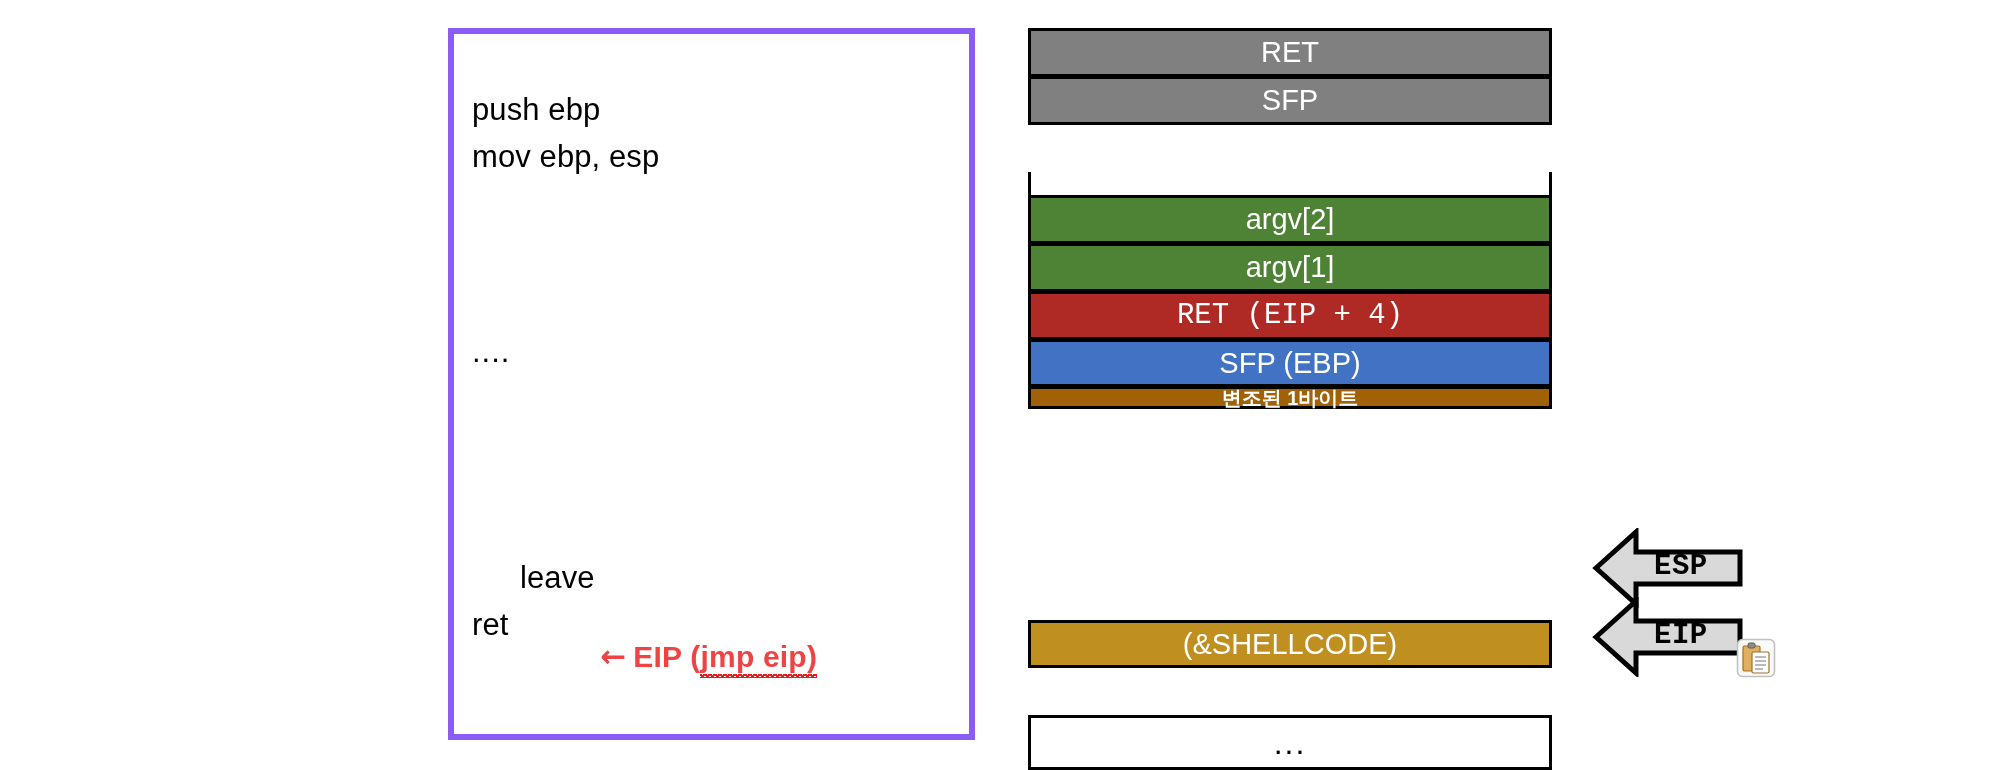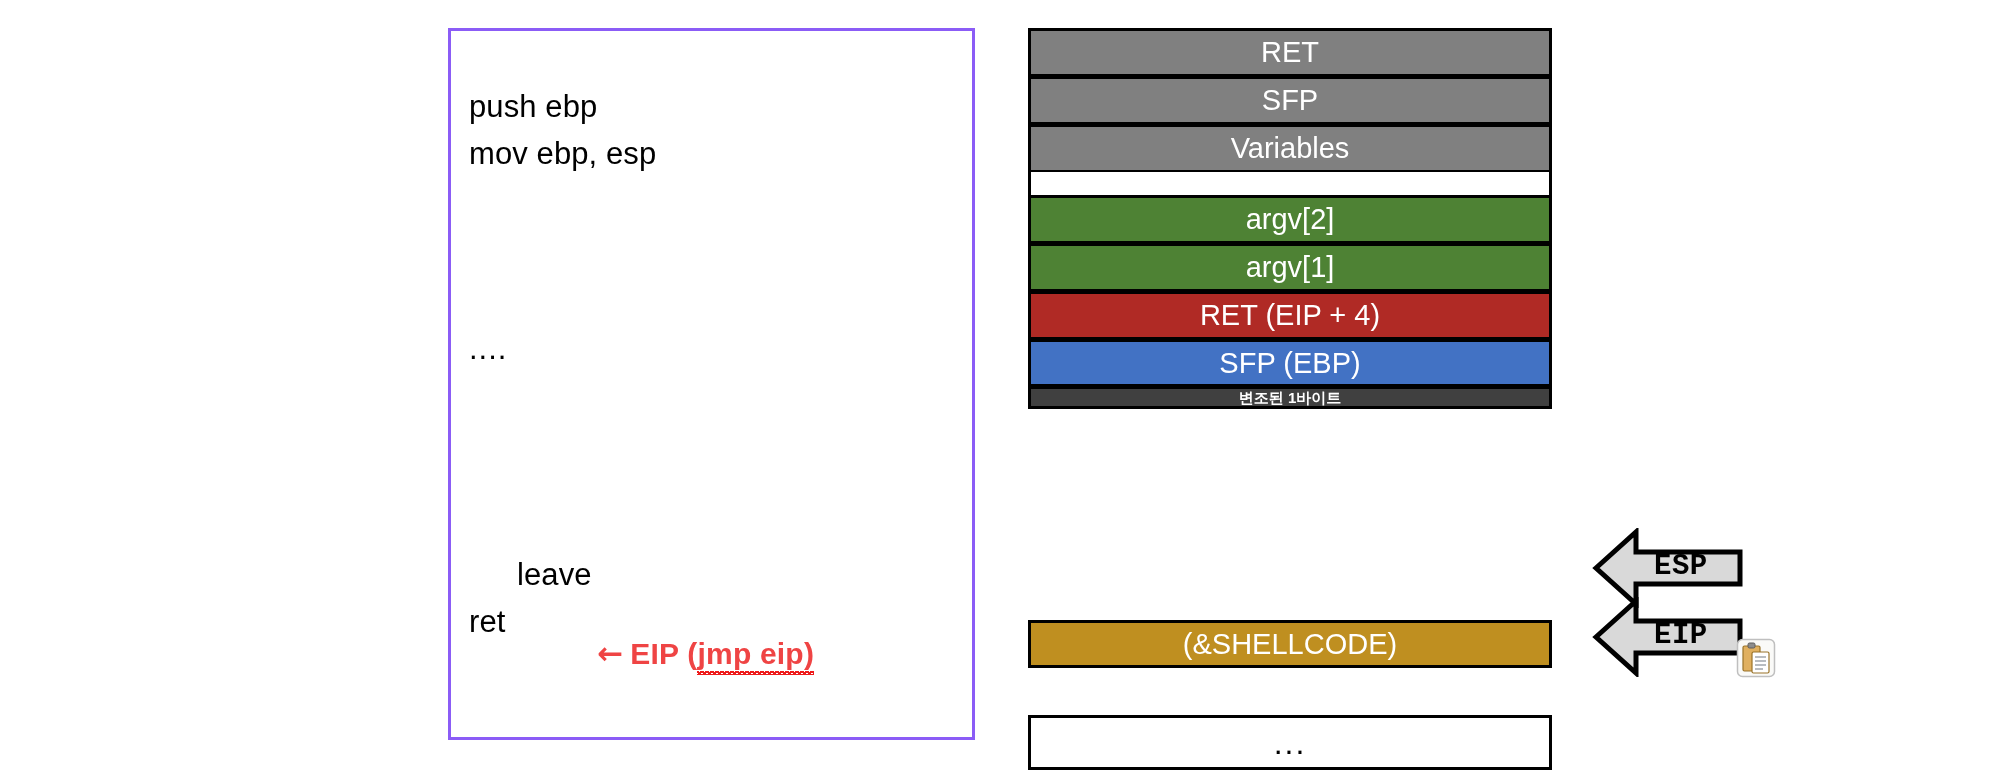--- a/index.html
+++ b/index.html
@@ -19,21 +19,21 @@
 
   
   #code-panel {
     position: absolute;
     left: 448px;
     top: 28px;
     width: 527px;
     height: 712px;
     box-sizing: border-box;
     background: #ffffff;
-    border: 3px solid #8b5cf6;
+    border: 6px solid #8b5cf6;
   }
   .code-line {
     position: absolute;
     left: 18px;
     color: #000000;
     font-size: 31px;
     line-height: 1.18;
     white-space: pre;
     letter-spacing: 0.1px;
   }
@@ -95,21 +95,21 @@
     color: #ffffff;
     font-size: 29px;
     line-height: 1;
     border: 3px solid #000000;
     white-space: pre;
   }
   .stack-row.gray    { background: #808080; }
   .stack-row.green   { background: #4E8234; }
   .stack-row.red     { background: #B02A25; }
   .stack-row.blue    { background: #4272C4; }
-  .stack-row.navy    { background: #404040; font-size: 15px; font-weight: bold; }
+  .stack-row.navy    { background: #a16207; font-size: 20px; font-weight: bold; }
   .stack-row.gold    { background: #DBA514; }
   .stack-row.darkgold{ background: #BF8F20; }
   .stack-row.white   { background: #ffffff; color: #000000; font-size: 32px; letter-spacing: 2px; border-color:#000000; }
   .stack-row.gap     { background: #ffffff; border-left: 3px solid #000000; border-right: 3px solid #000000; border-top: none; border-bottom: none; }
 
   
   #register-pointers {
     position: absolute;
     left: 1592px;
     top: 528px;
@@ -158,25 +158,24 @@
 
   <div id="eip-annotation">
     <span class="arrow-glyph">←</span><span>EIP (</span><span class="misspelled">jmp eip)</span>
   </div>
 </div>
 
 <div id="stack-panel">
 
   <div class="stack-row gray" style="top:0px;   height:49px;"><span>RET</span></div>
   <div class="stack-row gray" style="top:48px;  height:49px;"><span>SFP</span></div>
-  <div class="stack-row gray" style="top:96px;  height:49px;"><span>Variables</span></div>
   <div class="stack-row gap" style="top:144px; height:24px;"><span></span></div>
   <div class="stack-row green" style="top:167px; height:49px;"><span>argv[2]</span></div>
   <div class="stack-row green" style="top:215px; height:49px;"><span>argv[1]</span></div>
-  <div class="stack-row red" style="top:263px; height:49px;"><span>RET (EIP + 4)</span></div>
+  <div class="stack-row red" style="top:263px; height:49px;font-family:Liberation Mono, monospace;"><span>RET (EIP + 4)</span></div>
   <div class="stack-row blue" style="top:311px; height:48px;"><span>SFP (EBP)</span></div>
   <div class="stack-row navy" style="top:358px; height:23px;"><span>변조된 1바이트</span></div>
   <div class="stack-row darkgold" style="top:592px; height:48px;"><span>(&amp;SHELLCODE)</span></div>
   <div class="stack-row white" style="top:687px; height:55px;"><span>...</span></div>
 
 </div>
 
 <div id="register-pointers">
 
   <div class="reg-arrow" id="reg-arrow-esp">

